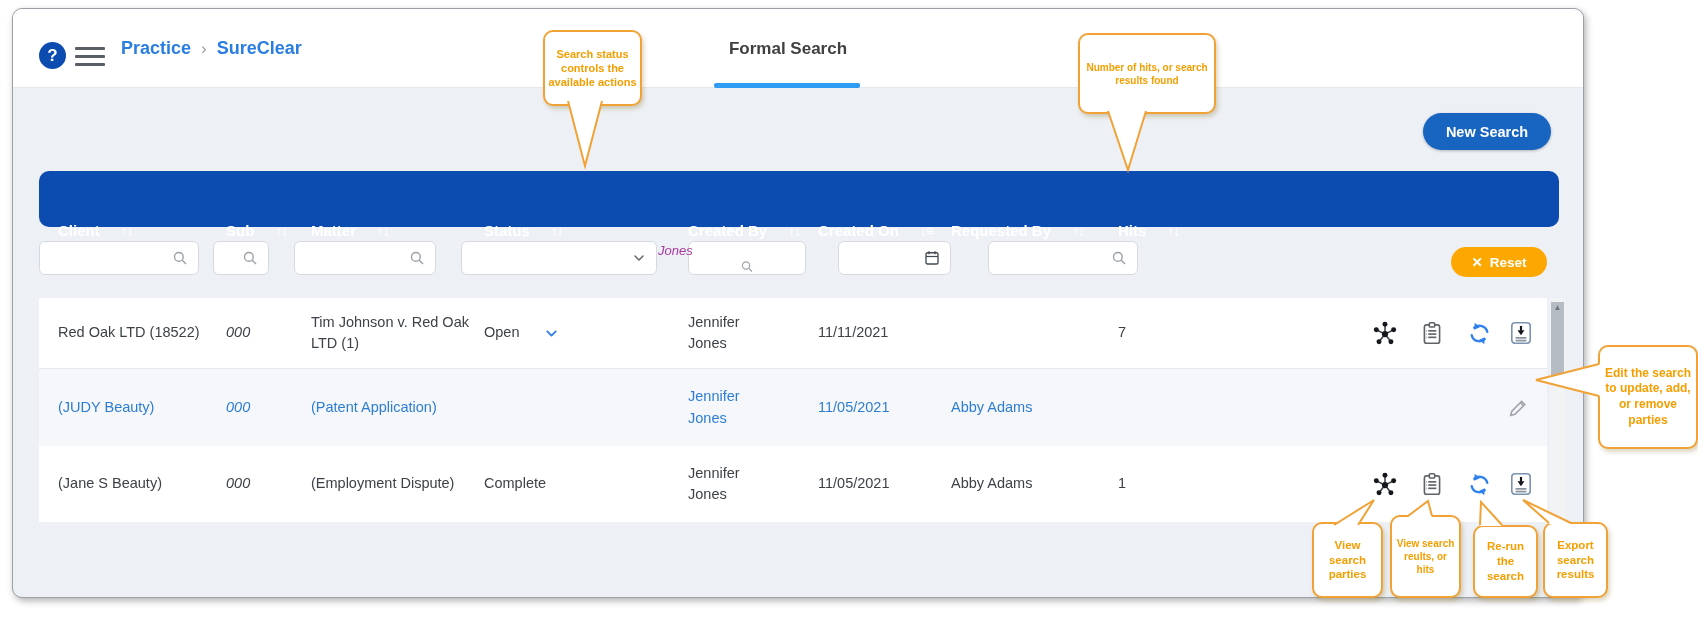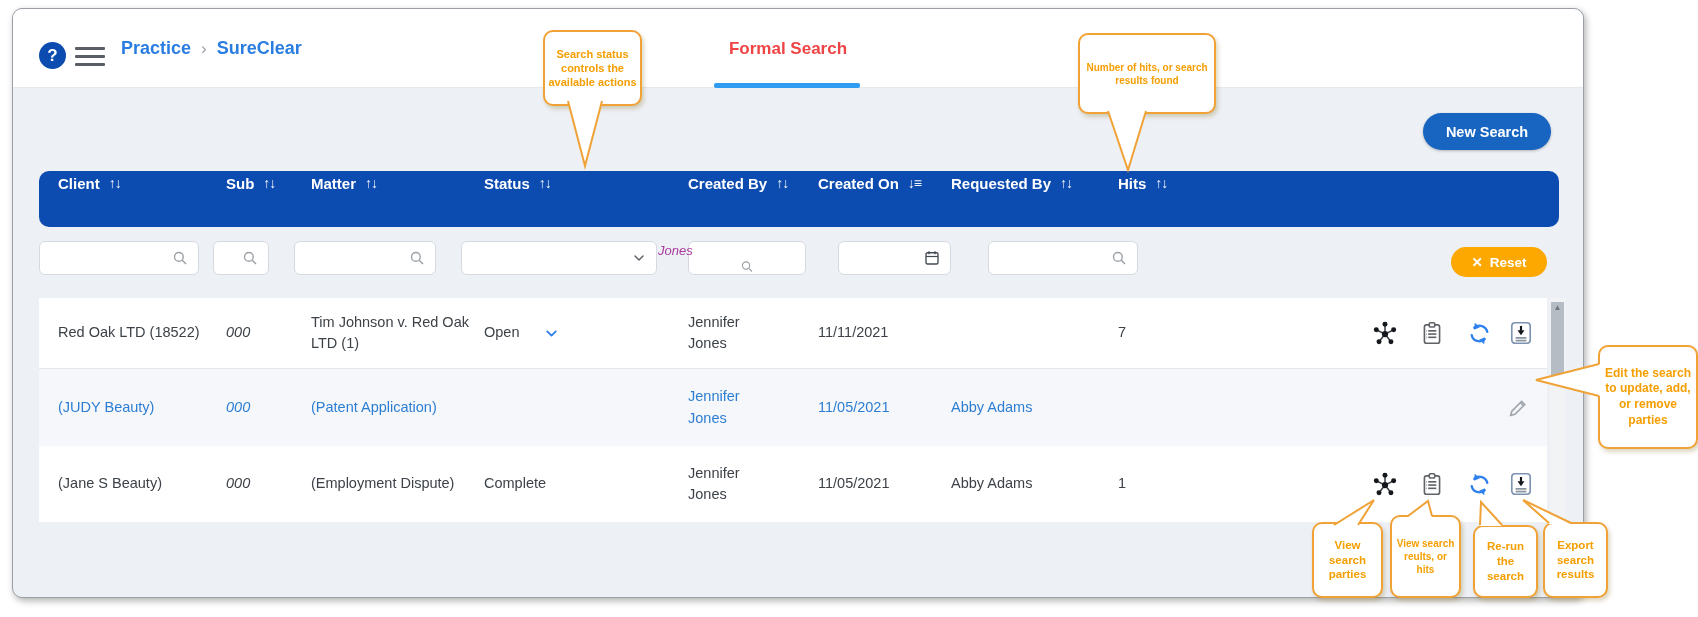--- a/index.html
+++ b/index.html
@@ -21,35 +21,35 @@
   }
   .help-btn {
     position:absolute; left:26px; top:33px; width:27px; height:27px; border-radius:50%;
     background:#0c4bb0; color:#fff; font-weight:bold; font-size:17px;
     display:flex; align-items:center; justify-content:center; cursor:pointer;
   }
   .hamburger { position:absolute; left:62px; top:38px; width:30px; cursor:pointer; }
   .hamburger div { height:3px; background:#5a5f66; margin-bottom:5px; border-radius:1px; }
   .breadcrumb { position:absolute; left:108px; top:0; height:79px; display:flex; align-items:center; gap:10px; font-size:18px; font-weight:bold; color:#2a7de1; }
   .breadcrumb .sep { color:#9aa0a6; font-weight:normal; font-size:17px; }
-  .tab { position:absolute; left:690px; top:0; width:170px; height:79px; display:flex; align-items:center; justify-content:center; font-size:17px; font-weight:bold; color:#ef4444; cursor:pointer; }
+  .tab { position:absolute; left:690px; top:0; width:170px; height:79px; display:flex; align-items:center; justify-content:center; font-size:17px; font-weight:bold; color:#404040; cursor:pointer; }
   .tab-underline { position:absolute; left:701px; top:74px; width:146px; height:5px; background:#2f9bf1; border-radius:2px; }
   
   .new-search {
     position:absolute; left:1410px; top:104px; width:128px; height:37px; border-radius:19px;
     background:#1765c1; color:#fff; font-size:14.5px; font-weight:bold; border:none;
     display:flex; align-items:center; justify-content:center; cursor:pointer;
     box-shadow:0 1px 3px rgba(0,0,0,.25);
   }
   
   .thead {
     position:absolute; left:26px; top:162px; width:1520px; height:56px;
     background:#0c4bb0; border-radius:10px;
   }
-  .thead .hcell { position:absolute; top:4px; height:100%; display:flex; align-items:flex-start; gap:9px; color:#fff; font-size:15px; font-weight:bold; cursor:pointer; white-space:nowrap; }
+  .thead .hcell { position:absolute; top:12px; height:100%; display:flex; align-items:flex-end; gap:21px; color:#fff; font-size:15px; font-weight:bold; cursor:pointer; white-space:nowrap; }
   .sort-ic { font-size:14px; font-weight:normal; letter-spacing:-1px; opacity:.95; }
   
   .fwrap { position:absolute; height:34px; top:232px; background:#fff; border:1px solid #d6dae0; border-radius:6px; display:flex; align-items:center; padding:0 9px; }
   .fwrap input { border:none; outline:none; flex:1; min-width:0; font-size:13px; font-family:inherit; background:transparent; }
   .fwrap .val-purple { color:#a9399e; font-style:italic; }
   .f-client { left:26px; width:160px; }
   .f-sub { left:200px; width:56px; }
   .f-matter { left:281px; width:142px; }
   .f-status { left:448px; width:196px; justify-content:flex-end; cursor:pointer; }
   .f-createdby { left:675px; width:118px;flex-direction:column; }

